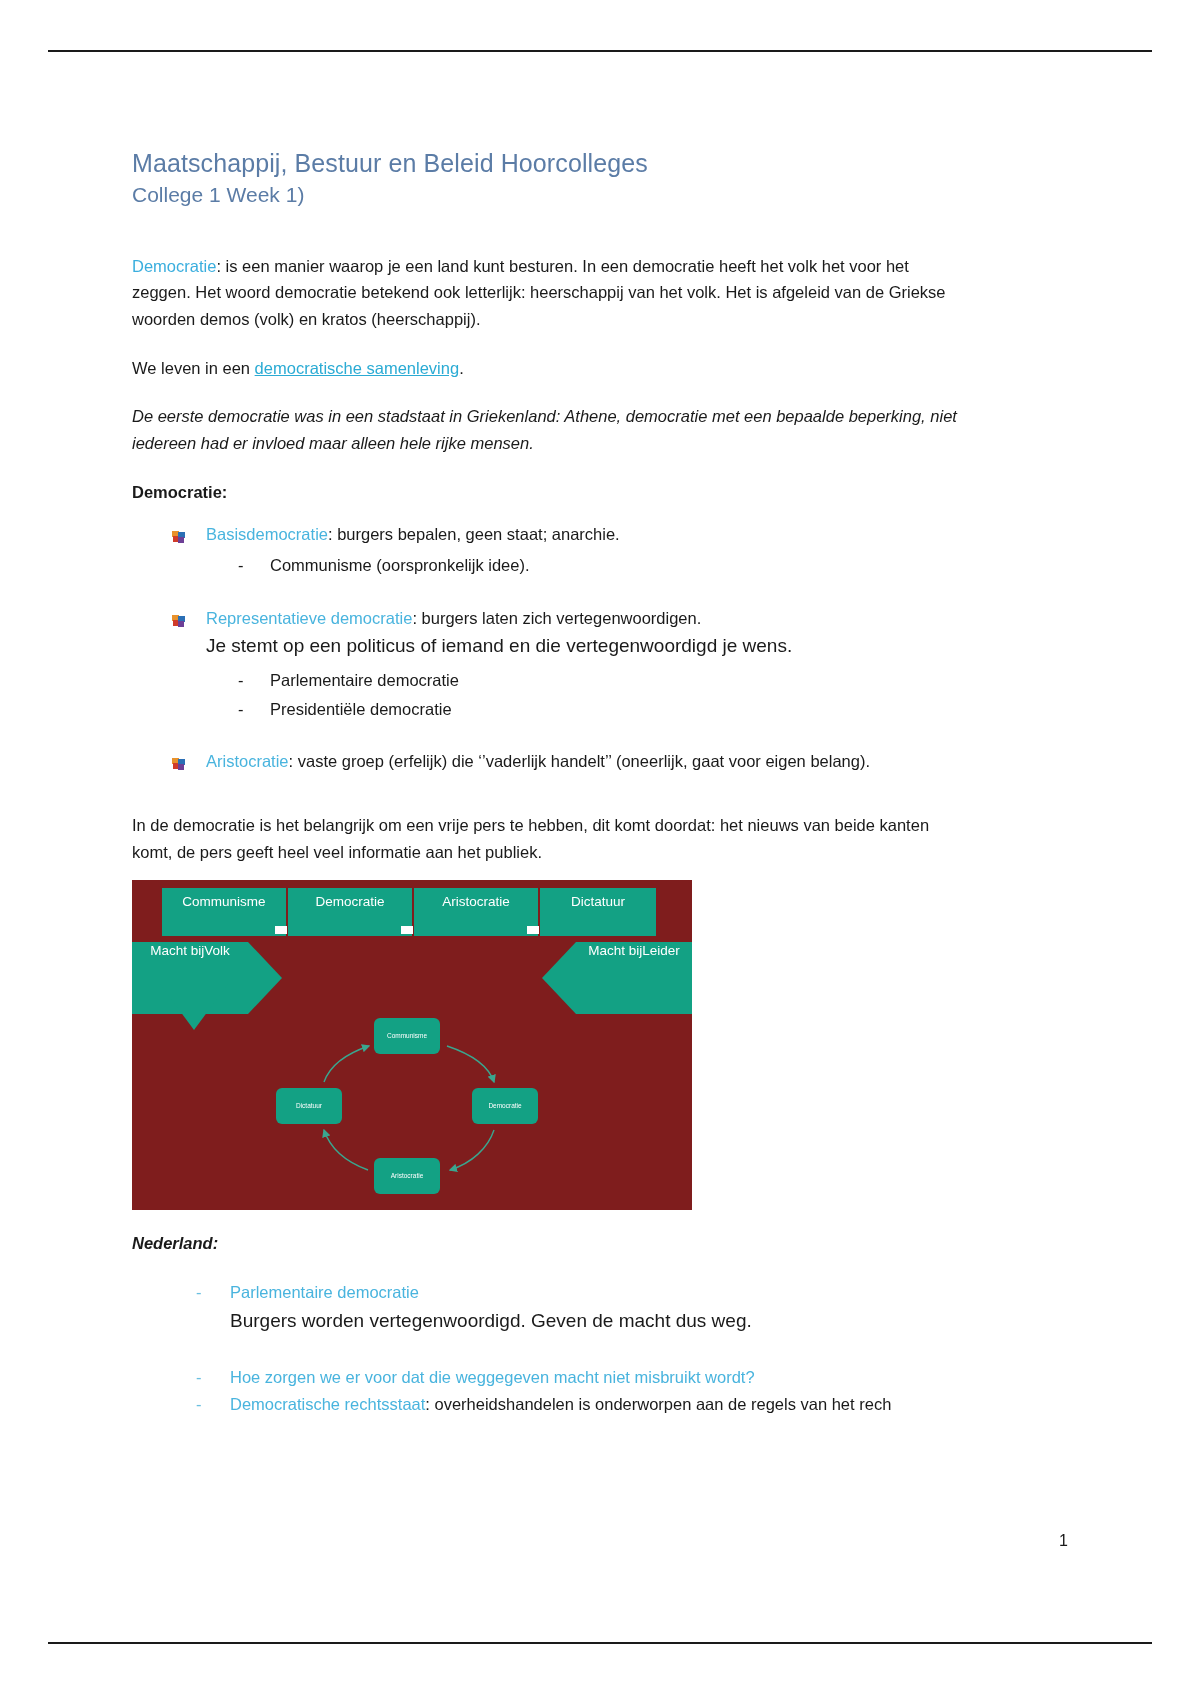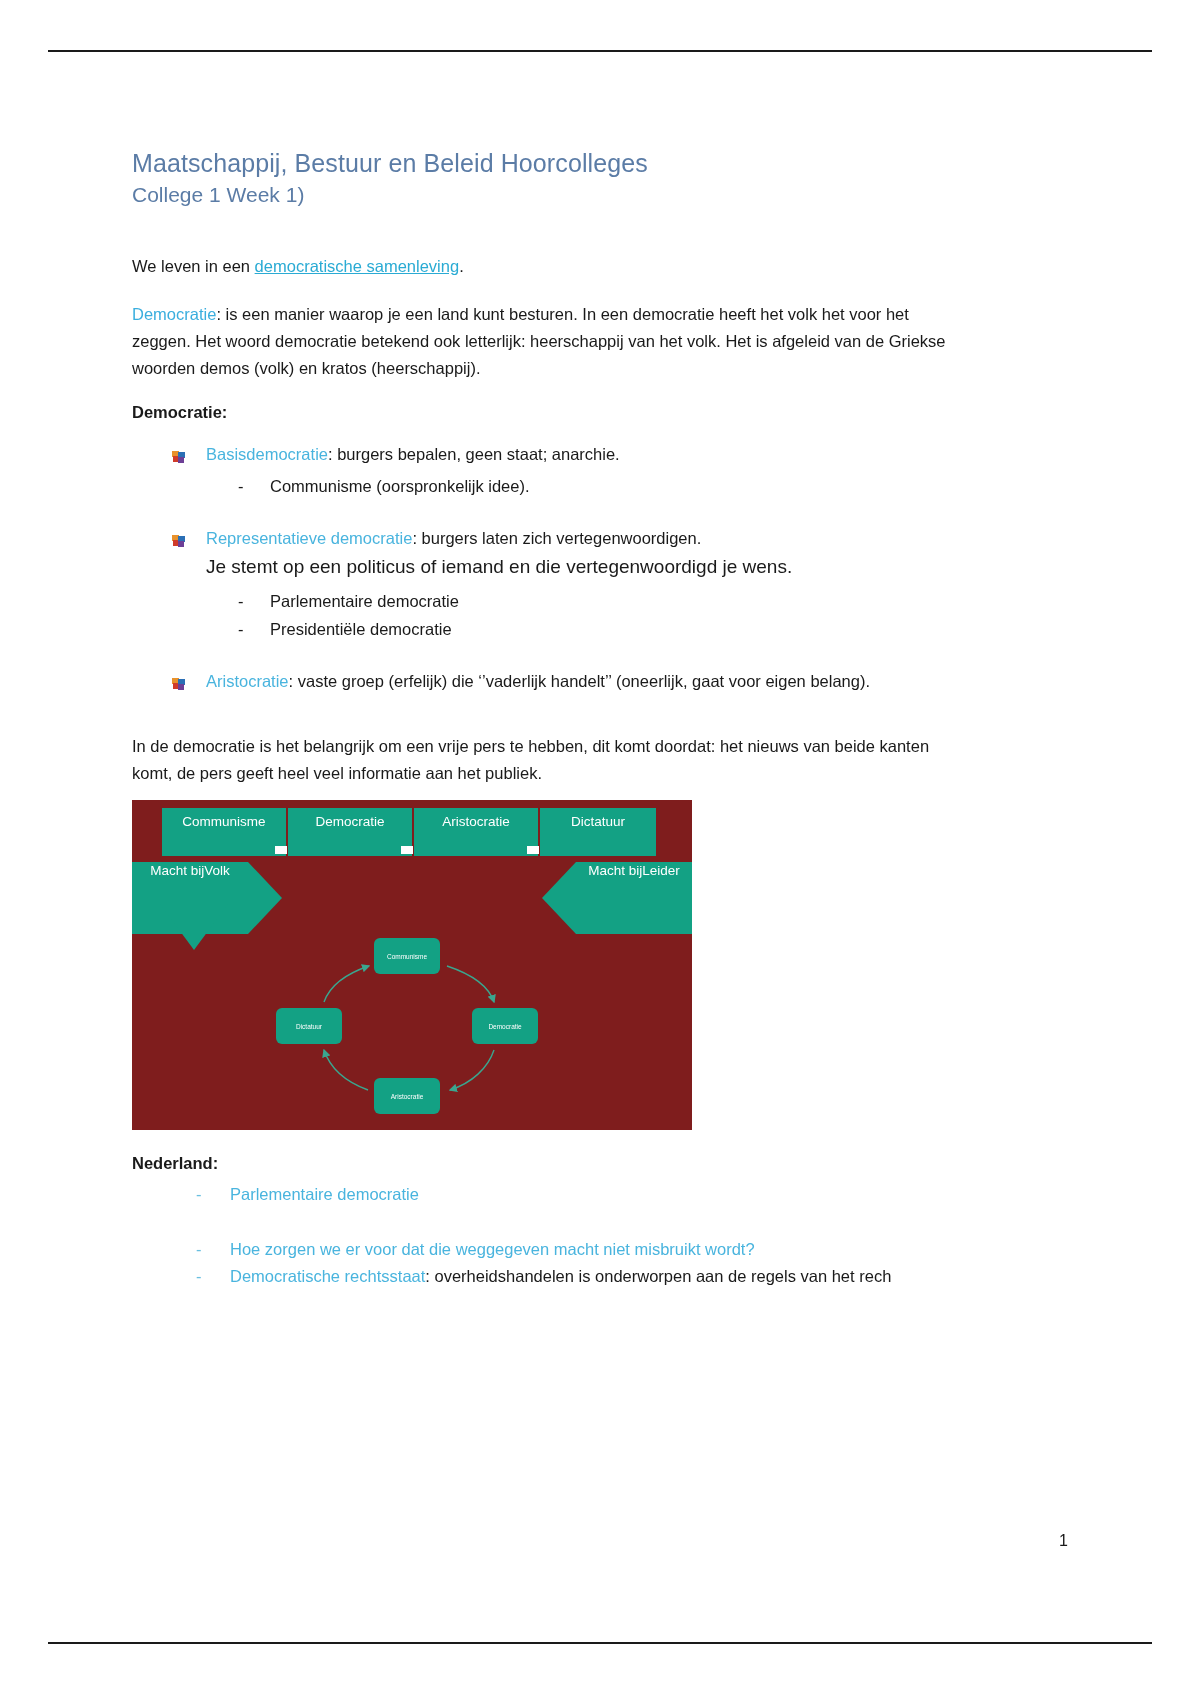--- a/index.html
+++ b/index.html
@@ -265,27 +265,28 @@
 
   <div class="rule-top"></div>
   <div class="rule-bottom"></div>
 
   <div class="content">
 
     <h1 class="doc-title">Maatschappij, Bestuur en Beleid Hoorcolleges</h1>
     <h2 class="doc-subtitle">College 1 Week 1)</h2>
 
     <p class="body-text">
+      <span class="accent">Democratie</span><span>: is een manier waarop je een land kunt besturen. In een democratie heeft het volk het voor het zeggen. Het woord democratie betekend ook letterlijk: heerschappij van het volk. Het is afgeleid van de Griekse woorden demos (volk) en kratos (heerschappij).</span>
+    </p>
+
+    <p class="body-text">
       <span>We leven in een </span><a class="link" href="#">democratische samenleving</a><span>.</span>
     </p>
 
-    <p class="body-text">
-      <span class="accent">Democratie</span><span>: is een manier waarop je een land kunt besturen. In een democratie heeft het volk het voor het zeggen. Het woord democratie betekend ook letterlijk: heerschappij van het volk. Het is afgeleid van de Griekse woorden demos (volk) en kratos (heerschappij).</span>
-    </p>
-
+    <p class="italic-block">De eerste democratie was in een stadstaat in Griekenland: Athene, democratie met een bepaalde beperking, niet iedereen had er invloed maar alleen hele rijke mensen.</p>
 
     <p class="bold-head">Democratie:</p>
 
     <ul class="wing-list">
 
       <li>
         <span class="wing-bullet">
           <svg width="14" height="14" viewBox="0 0 14 14">
             <rect x="0" y="1" width="7" height="6" fill="#e8922c"></rect>
             <rect x="1" y="6" width="6" height="6" fill="#d03b2a"></rect>
@@ -379,28 +380,29 @@
           <path d="M52,64 C57,50 70,37 97,28" stroke="#3aa68f" stroke-width="1.4" fill="none" marker-end="url(#ah)"></path>
         </svg>
         <div class="cnode top">Communisme</div>
         <div class="cnode right">Democratie</div>
         <div class="cnode bot">Aristocratie</div>
         <div class="cnode left">Dictatuur</div>
       </div>
 
     </div>
 
-    <p class="bold-head" style="margin-top:24px; margin-bottom:8px;">
+    <p class="bold-head" style="margin-top:24px; margin-bottom:26px;font-style:italic;">
       <span>Nederland</span><span>:</span>
     </p>
 
     <ul class="nl-list">
       <li>
         <span class="dash">-</span>
         <span class="accent-soft">Parlementaire democratie</span>
+        <span class="sub-line">Burgers worden vertegenwoordigd. Geven de macht dus weg.</span>
       </li>
       <li style="height:28px"></li>
       <li>
         <span class="dash">-</span>
         <span class="accent-soft">Hoe zorgen we er voor dat die weggegeven macht niet misbruikt wordt?</span>
       </li>
       <li>
         <span class="dash">-</span>
         <span class="accent-soft">Democratische rechtsstaat</span><span>: overheidshandelen is onderworpen aan de regels van het rech</span>
       </li>

